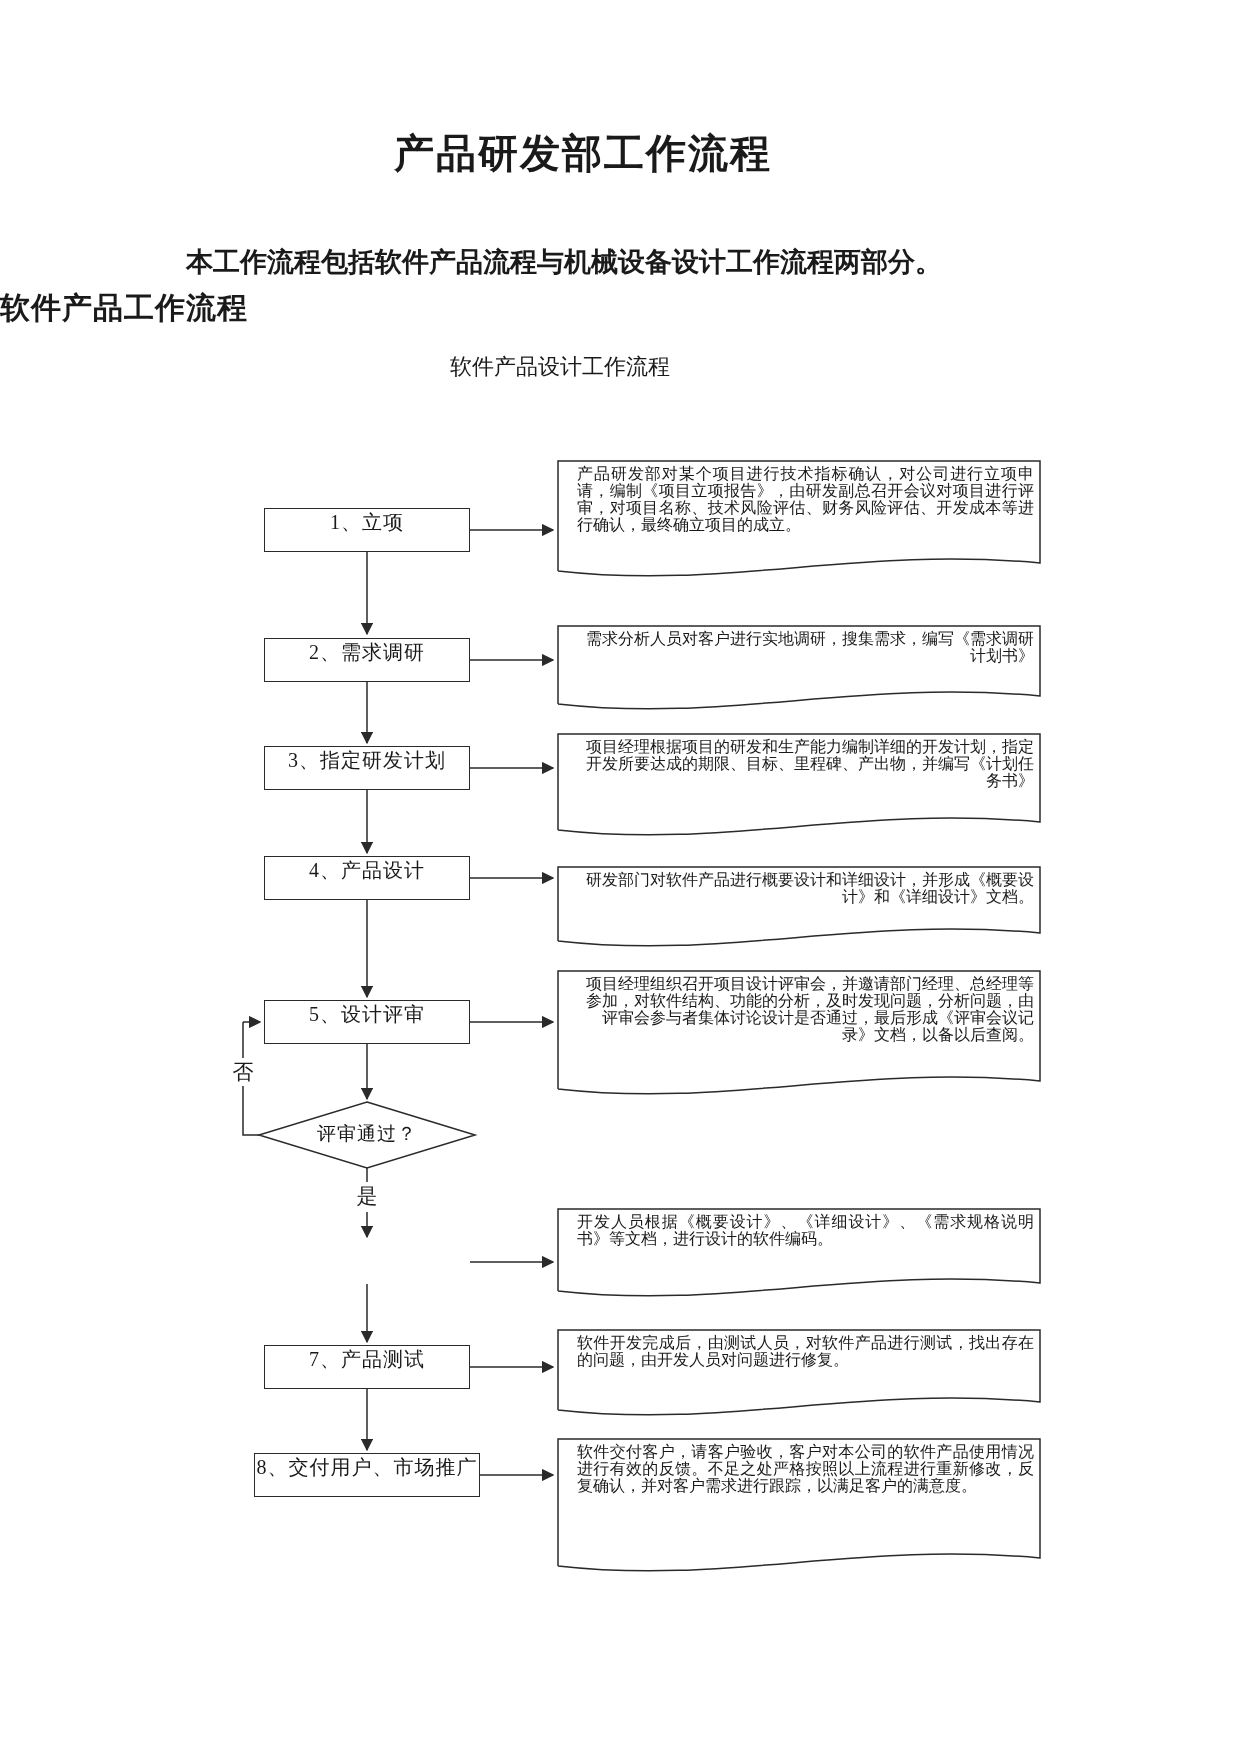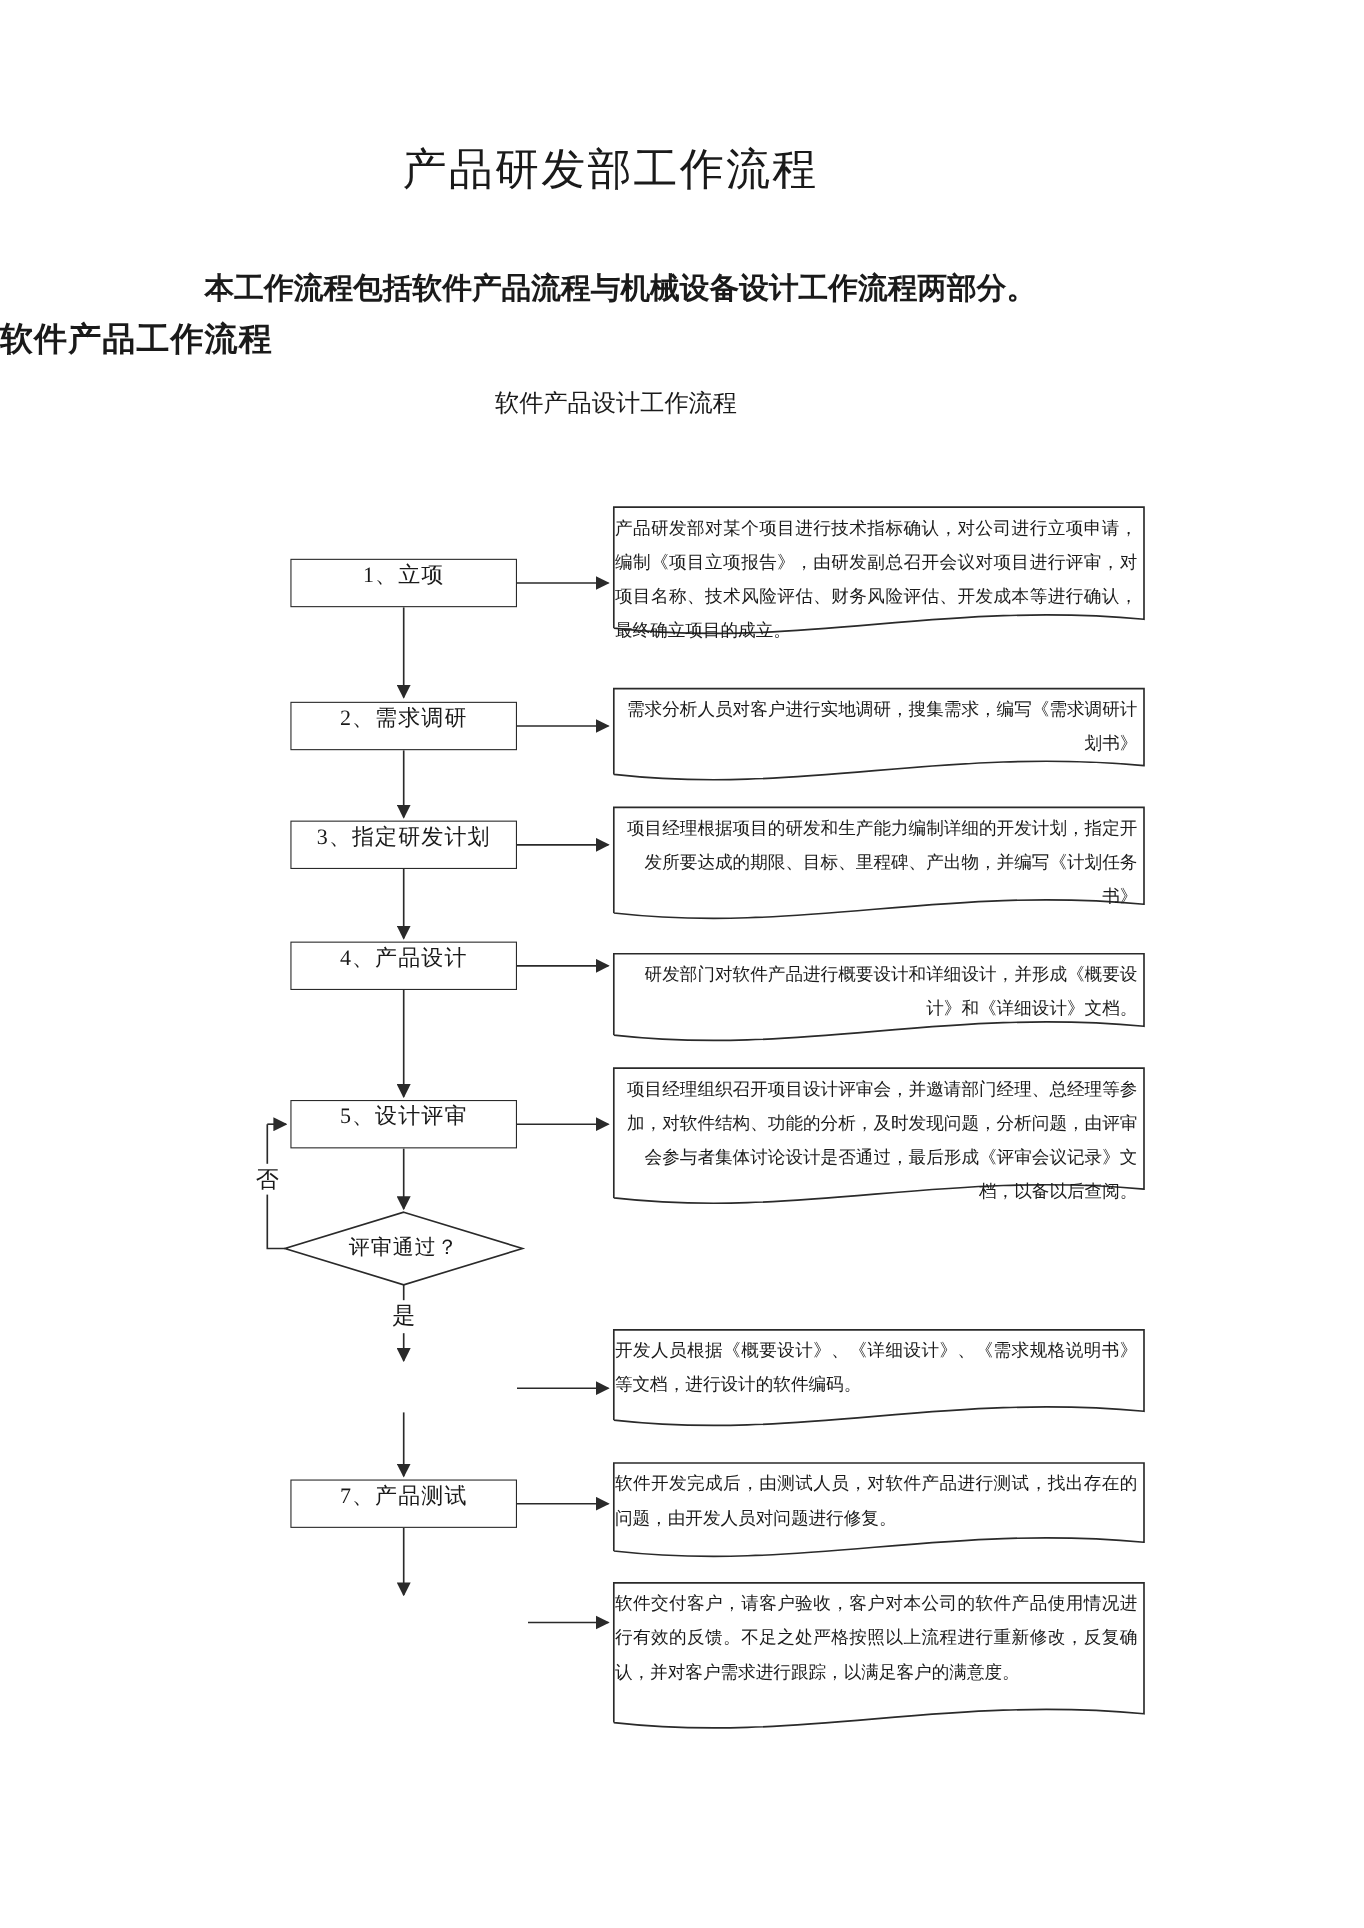--- a/index.html
+++ b/index.html
@@ -7,21 +7,21 @@
     position:relative;
     width:1240px;height:1753px;
     margin:0 auto;
     background:#ffffff;
     font-family:"Liberation Serif","DejaVu Serif",serif;
     color:#1a1a1a;
     overflow:hidden;
   }
   .doc-title{
     position:absolute;top:126px;left:0;width:1110px;
-    text-align:center;font-size:40px;font-weight:normal;letter-spacing:2px;
+    text-align:center;font-size:40px;font-weight:bold;letter-spacing:2px;padding-left:28px;
   }
   .intro{
     position:absolute;top:244px;left:186px;
     font-size:27px;
     font-weight:bold;
   }
   .h2{
     position:absolute;top:288px;left:0;width:1110px;
     font-size:30px;font-weight:bold;letter-spacing:1px;
   }
@@ -35,21 +35,21 @@
     display:flex;align-items:flex-start;justify-content:center;
     font-size:20px;letter-spacing:1px;
   }
   .step-box.wide{left:254px;width:226px;}
   .note{
     position:absolute;left:557px;width:484px;
   }
   .note svg{position:absolute;left:0;top:0;overflow:visible;display:block;}
   .note .note-text{
     position:relative;box-sizing:border-box;width:484px;
-    padding:5px 7px 0 2px;font-size:16px;line-height:31px;
+    padding:5px 7px 0 20px;font-size:16px;line-height:17px;
   }
   .al{text-align:justify;}
   .ac{text-align:right;}
   .decision-text{
     position:absolute;left:267px;top:1121px;width:200px;
     text-align:center;font-size:19px;letter-spacing:1px;
   }
   .yes-label{
     position:absolute;left:347px;top:1182px;width:40px;
     text-align:center;font-size:21px;background:#fff;
@@ -115,20 +115,23 @@
     </div>
   <div class="step-box" style="top:856px">
       <span>4、产品设计</span>
     </div>
   <div class="step-box" style="top:1000px">
       <span>5、设计评审</span>
     </div>
   <div class="step-box" style="top:1345px">
       <span>7、产品测试</span>
     </div>
+  <div class="step-box wide" style="top:1453px">
+      <span>8、交付用户、市场推广</span>
+    </div>
 
   <div class="decision-text">评审通过？</div>
   <div class="yes-label">是</div>
   <div class="no-label">否</div>
 
   <div class="note" style="top:460px">
     <svg width="484" height="132" viewBox="0 0 484 132">
         <path d="M1 111 L1 1 L483 1 L483 103 C300 86, 170 130, 1 111" fill="#ffffff" stroke="#2a2a2a" stroke-width="1.5"></path>
       </svg>
     <div class="note-text al">产品研发部对某个项目进行技术指标确认，对公司进行立项申请，编制《项目立项报告》，由研发副总召开会议对项目进行评审，对项目名称、技术风险评估、财务风险评估、开发成本等进行确认，最终确立项目的成立。</div>

